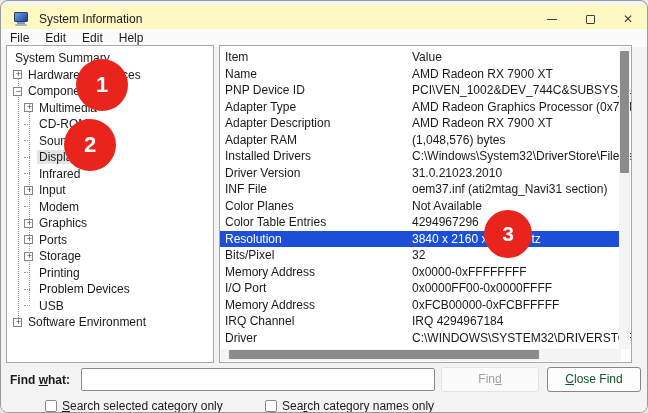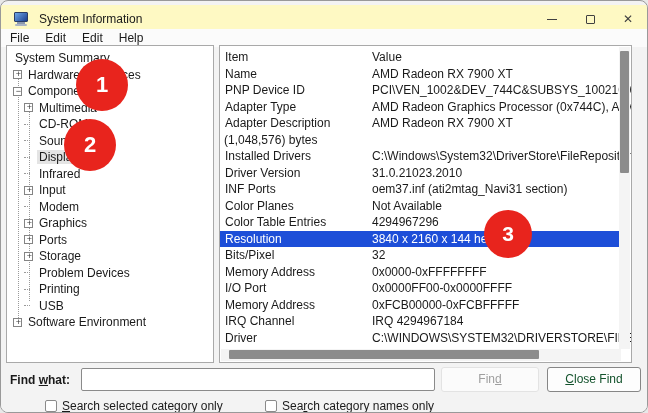--- a/index.html
+++ b/index.html
@@ -34,21 +34,21 @@
   .expander::before{position:absolute;left:0;top:-1px;width:9px;text-align:center;font-size:9px;line-height:9px;color:#3a3a3a;}
   .exp-plus::before{content:"+";}
   .exp-minus::before{content:"\2212";}
   .dash{width:6px;border-top:1px dotted #9a9a9a;margin-right:7px;flex:0 0 6px;}
   .tlabel{padding:0 2px;}
   .trow.selected .tlabel{background:#e4e4e4;}
   .connector{position:absolute;border-left:1px dotted #9a9a9a;width:0;}
   
   .drow{height:16.5px;display:flex;align-items:center;white-space:nowrap;}
   .c-item{width:148px;padding-left:5px;overflow:hidden;flex:0 0 148px;}
-  .c-value{padding-left:4px;overflow:hidden;flex:1;}
+  .c-value{padding-left:4px;overflow:hidden;flex:1;margin-left:40px;}
   .drow.selected{background:#1d4ed8;color:#fff;width:403px;}
   
   .vscroll{position:absolute;right:1px;top:1px;width:11px;height:302px;background:#f4f4f4;}
   .vthumb{position:absolute;left:1px;top:4px;width:9px;height:122px;background:#8c8c8c;border-radius:1px;}
   .hscroll{position:absolute;left:1px;bottom:1px;width:400px;height:12px;background:#f4f4f4;}
   .hthumb{position:absolute;left:8px;top:1px;width:310px;height:9px;background:#8c8c8c;border-radius:1px;}
   
   .findbar{position:absolute;left:0;top:362px;width:100%;height:51px;background:#f3f3f3;}
   .find-label{position:absolute;left:9px;top:10px;font-weight:bold;}
   .find-input{position:absolute;left:80px;top:5px;width:354px;height:23px;background:#fff;border:1px solid #8a8a8a;border-radius:2px;font:12px "Liberation Sans",sans-serif;padding:0 5px;}
@@ -149,25 +149,25 @@
     <div class="trow lvl2">
         <span class="expander exp-plus"></span>
         <span class="tlabel">Ports</span>
       </div>
     <div class="trow lvl2">
         <span class="expander exp-plus"></span>
         <span class="tlabel">Storage</span>
       </div>
     <div class="trow lvl2">
         <span class="dash"></span>
+        <span class="tlabel">Printing</span>
+      </div>
+    <div class="trow lvl2">
+        <span class="dash"></span>
         <span class="tlabel">Problem Devices</span>
-      </div>
-    <div class="trow lvl2">
-        <span class="dash"></span>
-        <span class="tlabel">Printing</span>
       </div>
     <div class="trow lvl2">
         <span class="dash"></span>
         <span class="tlabel">USB</span>
       </div>
     <div class="trow lvl1">
         <span class="expander exp-plus"></span>
         <span class="tlabel">Software Environment</span>
       </div>
   </div>
@@ -187,32 +187,33 @@
       </div>
     <div class="drow">
         <span class="c-item">Adapter Type</span>
         <span class="c-value">AMD Radeon Graphics Processor (0x744C), Advanced Mic</span>
       </div>
     <div class="drow">
         <span class="c-item">Adapter Description</span>
         <span class="c-value">AMD Radeon RX 7900 XT</span>
       </div>
     <div class="drow">
+        <span class="c-item">Adapter RAM</span>
         <span class="c-value">(1,048,576) bytes</span>
       </div>
     <div class="drow">
         <span class="c-item">Installed Drivers</span>
         <span class="c-value">C:\Windows\System32\DriverStore\FileRepository\u0394</span>
       </div>
     <div class="drow">
         <span class="c-item">Driver Version</span>
         <span class="c-value">31.0.21023.2010</span>
       </div>
     <div class="drow">
-        <span class="c-item">INF Ports</span>
+        <span class="c-item">INF File</span>
         <span class="c-value">oem37.inf (ati2mtag_Navi31 section)</span>
       </div>
     <div class="drow">
         <span class="c-item">Color Planes</span>
         <span class="c-value">Not Available</span>
       </div>
     <div class="drow">
         <span class="c-item">Color Table Entries</span>
         <span class="c-value">4294967296</span>
       </div>

